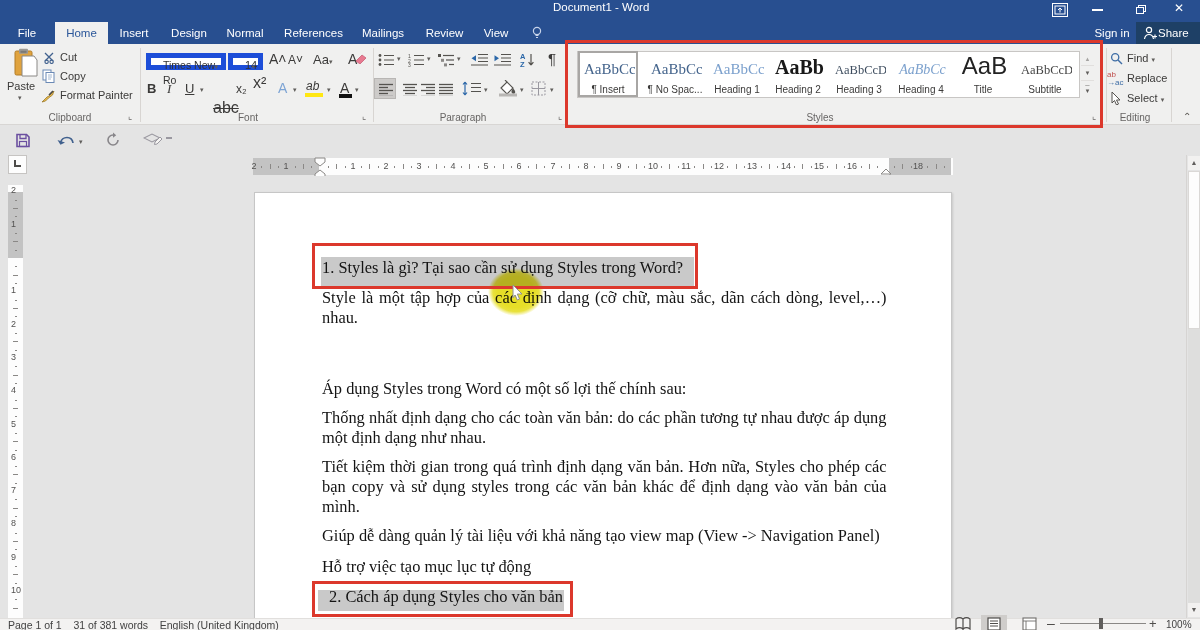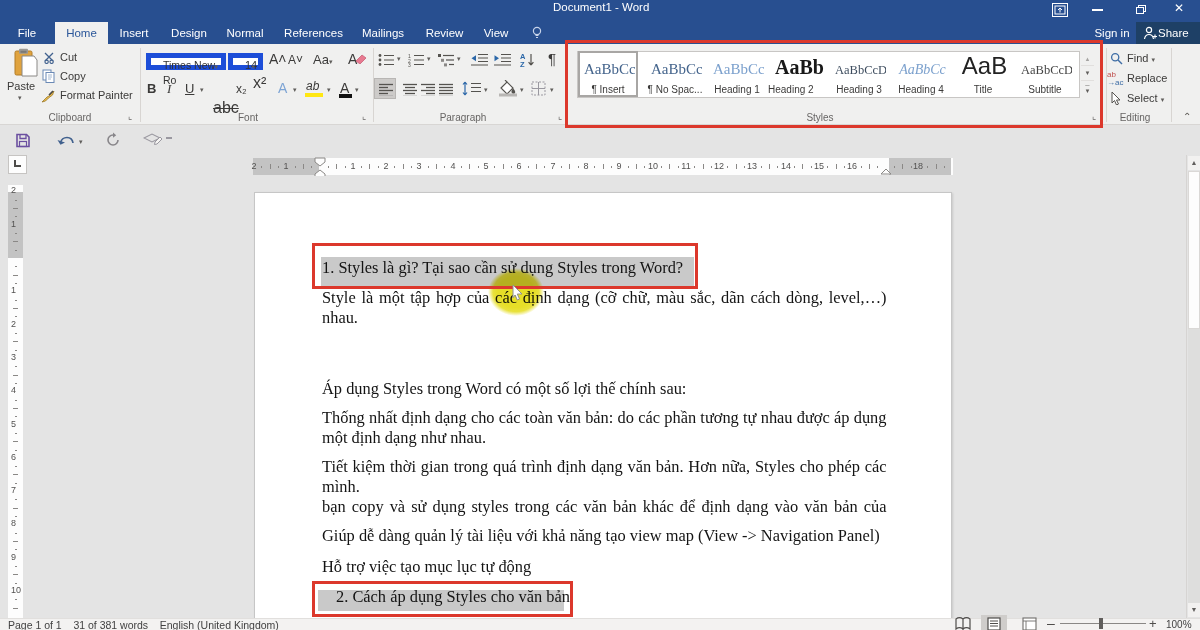--- a/index.html
+++ b/index.html
@@ -235,21 +235,21 @@
 </div>
 <div class="abs" style="left:0;top:0">
       <div class="abs" style="left:578px;top:51px;width:60px;height:46px;border:2px solid #a8a6a4;background:#fff"></div>
       <div class="abs" style="left:581px;top:61.6px;width:54px;padding-left:3px;overflow:hidden;line-height:1;font-family:'Liberation Serif',serif;font-size:15px;color:#44648c;white-space:nowrap">AaBbCcD</div>
       <div class="abs" style="left:578px;top:84.5px;width:60px;text-align:center;line-height:1;font-size:10px;color:#3b3a39;white-space:nowrap;overflow:hidden">¶ Insert</div>
       <div class="abs" style="left:648px;top:61.6px;width:54px;padding-left:3px;overflow:hidden;line-height:1;font-family:'Liberation Serif',serif;font-size:15px;color:#44648c;white-space:nowrap">AaBbCcD</div>
       <div class="abs" style="left:645px;top:84.5px;width:60px;text-align:center;line-height:1;font-size:10px;color:#3b3a39;white-space:nowrap;overflow:hidden">¶ No Spac...</div>
       <div class="abs" style="left:710px;top:61.6px;width:54px;padding-left:3px;overflow:hidden;line-height:1;font-family:'Liberation Serif',serif;font-size:15px;color:#7ba0cd;white-space:nowrap">AaBbCcD</div>
       <div class="abs" style="left:707px;top:84.5px;width:60px;text-align:center;line-height:1;font-size:10px;color:#3b3a39;white-space:nowrap;overflow:hidden">Heading 1</div>
       <div class="abs" style="left:771px;top:57.2px;width:54px;padding-left:3px;overflow:hidden;line-height:1;font-family:'Liberation Serif',serif;font-size:20px;color:#181818;font-weight:bold;text-align:center;white-space:nowrap">AaBb</div>
-      <div class="abs" style="left:768px;top:84.5px;width:60px;line-height:1;font-size:10px;color:#3b3a39;white-space:nowrap;overflow:hidden">Heading 2</div>
+      <div class="abs" style="left:768px;top:84.5px;width:60px;text-align:center;line-height:1;font-size:10px;color:#3b3a39;white-space:nowrap;overflow:hidden">Heading 2</div>
       <div class="abs" style="left:832px;top:63.9px;width:54px;padding-left:3px;overflow:hidden;line-height:1;font-family:'Liberation Serif',serif;font-size:12.5px;color:#3d4c5e;text-align:center;white-space:nowrap">AaBbCcD</div>
       <div class="abs" style="left:829px;top:84.5px;width:60px;text-align:center;line-height:1;font-size:10px;color:#3b3a39;white-space:nowrap;overflow:hidden">Heading 3</div>
       <div class="abs" style="left:894px;top:62.5px;width:54px;padding-left:3px;overflow:hidden;line-height:1;font-family:'Liberation Serif',serif;font-size:14px;color:#7ba0cd;font-style:italic;text-align:center;white-space:nowrap">AaBbCc</div>
       <div class="abs" style="left:891px;top:84.5px;width:60px;text-align:center;line-height:1;font-size:10px;color:#3b3a39;white-space:nowrap;overflow:hidden">Heading 4</div>
       <div class="abs" style="left:956px;top:53.5px;width:54px;padding-left:3px;overflow:hidden;line-height:1;font-family:'Liberation Serif',serif;font-size:24px;color:#222;font-family:Liberation Sans,sans-serif;text-align:center;white-space:nowrap">AaB</div>
       <div class="abs" style="left:953px;top:84.5px;width:60px;text-align:center;line-height:1;font-size:10px;color:#3b3a39;white-space:nowrap;overflow:hidden">Title</div>
       <div class="abs" style="left:1018px;top:63.9px;width:54px;padding-left:3px;overflow:hidden;line-height:1;font-family:'Liberation Serif',serif;font-size:12.5px;color:#444;text-align:center;white-space:nowrap">AaBbCcD</div>
       <div class="abs" style="left:1015px;top:84.5px;width:60px;text-align:center;line-height:1;font-size:10px;color:#3b3a39;white-space:nowrap;overflow:hidden">Subtitle</div>
       <div class="abs" style="left:1081px;top:52px;width:13px;height:14px;border-bottom:1px solid #e1dfdd;text-align:center;font-size:6px;color:#a5a3a1;line-height:14px">▲</div>
       <div class="abs" style="left:1081px;top:66px;width:13px;height:15px;border-bottom:1px solid #e1dfdd;text-align:center;font-size:6px;color:#605e5c;line-height:15px">▼</div>
@@ -387,30 +387,30 @@
         </div>
         <div class="dtxt" style="left:322px;top:202.7px">
           <div class="ln">Áp dụng Styles trong Word có một số lợi thế chính sau:</div>
         </div>
         <div class="dtxt" style="left:322px;top:232.3px">
           <div class="ln j">Thống nhất định dạng cho các toàn văn bản: do các phần tương tự nhau được áp dụng</div>
           <div class="ln">một định dạng như nhau.</div>
         </div>
         <div class="dtxt" style="left:322px;top:281.0px">
           <div class="ln j">Tiết kiệm thời gian trong quá trình định dạng văn bản. Hơn nữa, Styles cho phép các</div>
+          <div class="ln j">bạn copy và sử dụng styles trong các văn bản khác để định dạng vào văn bản của</div>
           <div class="ln">mình.</div>
-          <div class="ln j">bạn copy và sử dụng styles trong các văn bản khác để định dạng vào văn bản của</div>
         </div>
         <div class="dtxt" style="left:322px;top:349.9px">
           <div class="ln">Giúp dễ dàng quản lý tài liệu với khả năng tạo view map (View -&gt; Navigation Panel)</div>
         </div>
         <div class="dtxt" style="left:322px;top:380.5px">
           <div class="ln">Hỗ trợ việc tạo mục lục tự động</div>
         </div>
-        <div class="dtxt" style="left:336px;top:410.5px">
+        <div class="dtxt" style="left:329px;top:410.5px">
           <div class="ln">2. Cách áp dụng Styles cho văn bản</div>
         </div>
       </div>
 </div>
 <div class="abs" style="left:8px;top:185px;width:15px;height:433px;background:#fdfdfd">
   <div class="abs" style="left:0;top:7px;width:15px;height:66px;background:#c3c3c3"></div>
   <span class="vn" style="top:0px">2</span>
       <span class="vn" style="top:34px">1</span>
       <span class="vn" style="top:100px">1</span>
       <span class="vn" style="top:134px">2</span>

